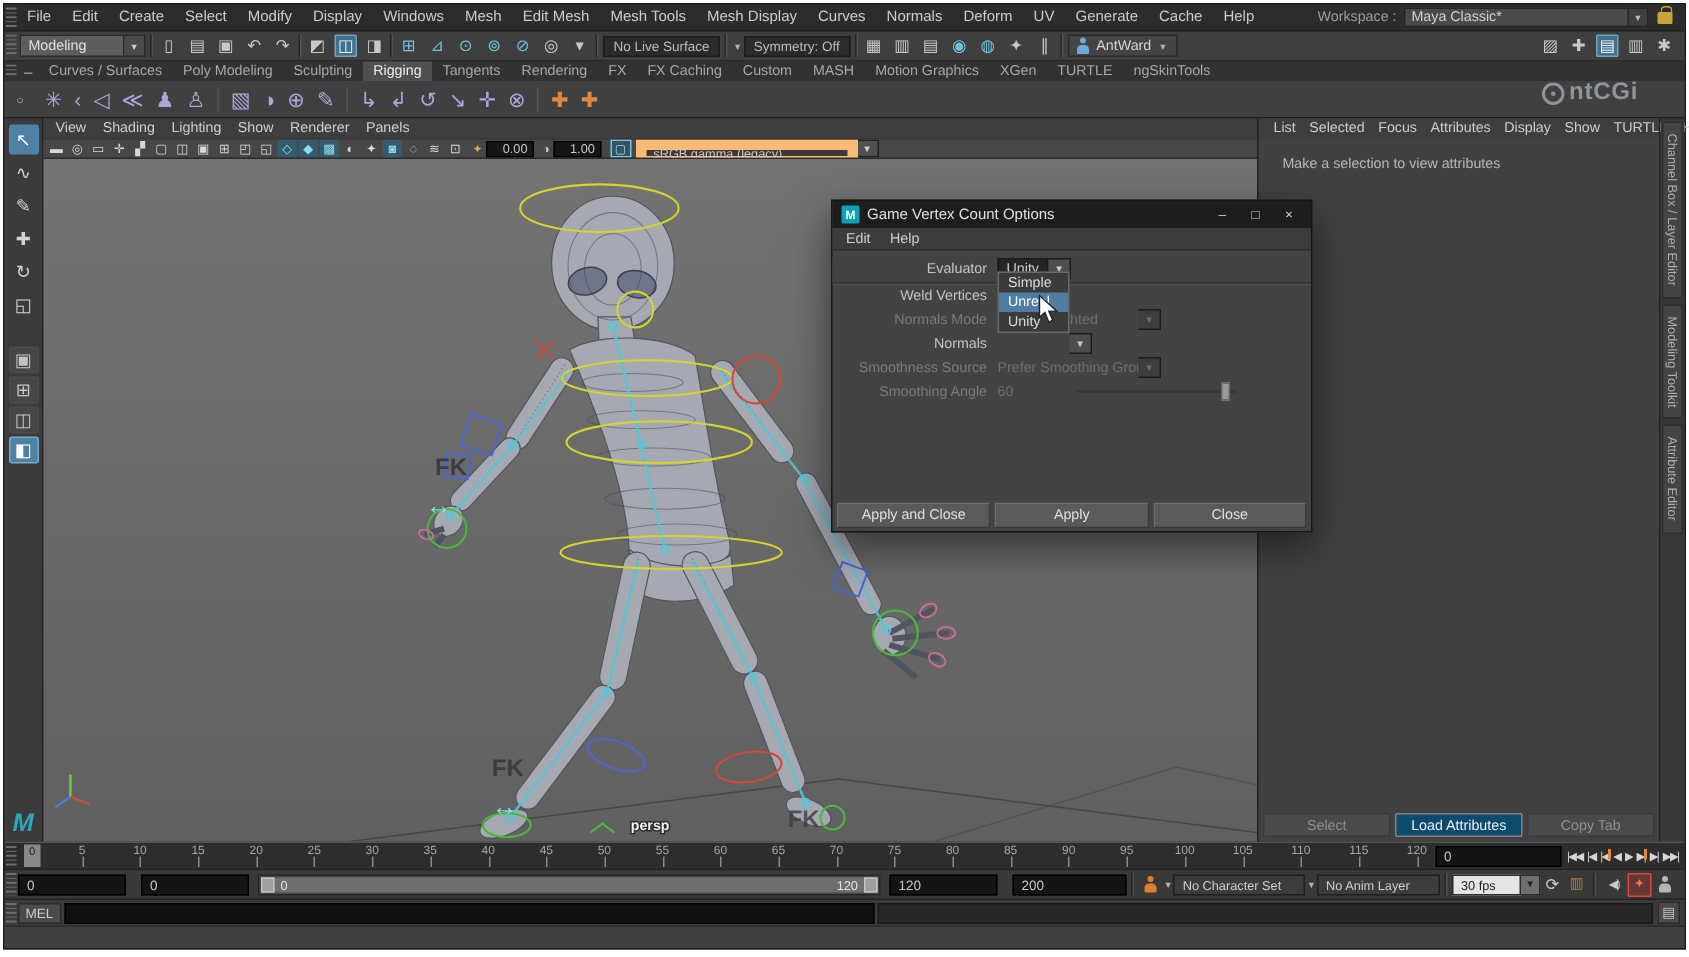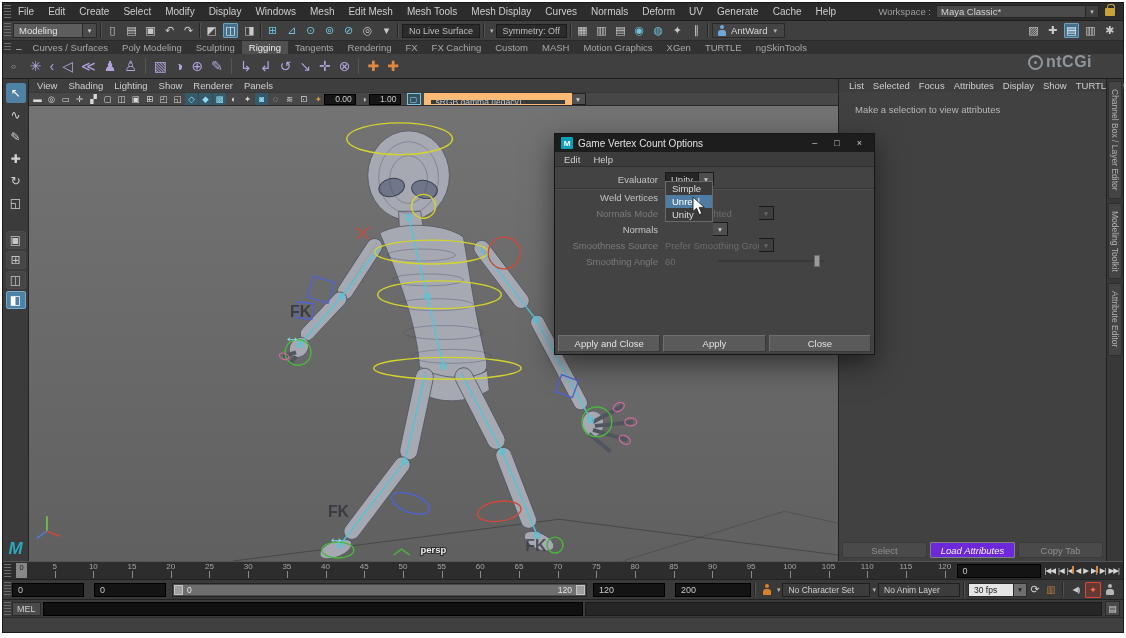--- a/index.html
+++ b/index.html
@@ -80,21 +80,21 @@
   .vp-canvas { flex:1; position:relative; background:linear-gradient(#737373,#606060); min-height:0; overflow:hidden; }
   .vp-canvas svg { position:absolute; inset:0; width:100%; height:100%; }
 
   
   .right-panel { width:268px; background:#414141; display:flex; flex-direction:column; flex:none; border-right:1px solid #222; }
   .ae-menus { height:13px; display:flex; gap:9px; align-items:center; padding-left:10px; font-size:9.5px; color:#cdcdcd; background:#3e3e3e; flex:none; }
   .ae-message { font-size:9.5px; color:#b8b8b8; padding:12px 0 0 16px; }
   .ae-void { flex:1; }
   .ae-buttons { display:flex; gap:3px; padding:2px 3px 3px 3px; flex:none; }
   .ae-buttons span { flex:1; height:16px; display:flex; align-items:center; justify-content:center; font-size:9.5px; background:#4a4a4a; color:#8f8f8f; border:1px solid #3a3a3a; border-radius:1px; }
-  .ae-buttons span.active { background:#6d28d9; color:#f0f0f0; border-color:#808080;font-style:italic; }
+  .ae-buttons span.active { background:#0c4a6e; color:#f0f0f0; border-color:#808080; }
 
   .side-strip { width:16px; background:#383838; display:flex; flex-direction:column; align-items:center; padding-top:2px; flex:none; }
   .side-strip span { writing-mode:vertical-rl; font-size:8.5px; color:#b0b0b0; background:#444; border:1px solid #2e2e2e; padding:7px 1px; margin-bottom:4px; border-radius:1px; white-space:nowrap; }
 
   
   .timeslider { height:18px; background:#2d2d2d; border-top:1px solid #555; display:flex; align-items:stretch; flex:none; }
   .ts-ticks { flex:1; position:relative; margin:0 12px 0 4px; }
   .tick { position:absolute; top:0; bottom:0; width:1px; }
   .tick span { position:absolute; top:0; left:0; transform:translateX(-50%); font-size:8px; color:#a5a5a5; }
   .tick::after { content:""; position:absolute; bottom:1px; left:0; height:7px; width:1px; background:#8a8a8a; }

